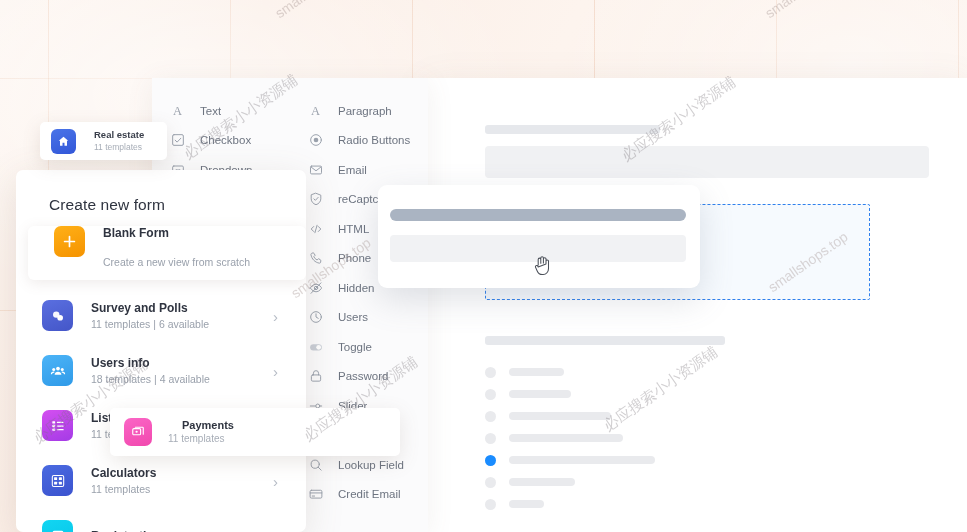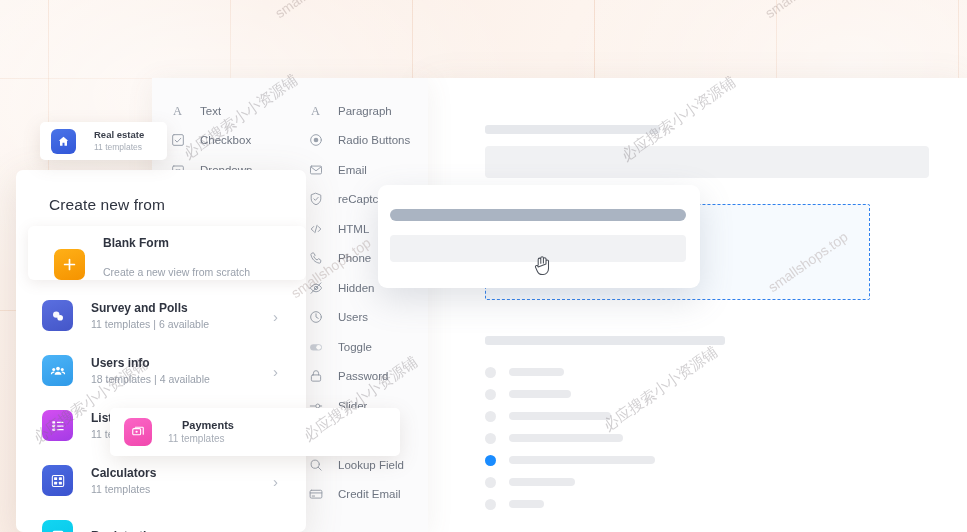--- a/index.html
+++ b/index.html
@@ -91,21 +91,21 @@
     overflow: hidden;
   }
   .cp-title {
     position: absolute; left: 33px; top: 26px;
     font-size: 15.5px; color: #2f3440; letter-spacing: .1px;
   }
   .blank-card {
     position: absolute; left: 12px; top: 56px; width: 278px; height: 54px;
     background: #fff; border-radius: 6px;
     box-shadow: 0 3px 14px rgba(120,100,90,.13);
-    display: flex; align-items: flex-end; padding-left: 26px;
+    display: flex; align-items: flex-start; padding-left: 26px;
   }
   .tile {
     width: 31px; height: 31px; border-radius: 7px; flex: 0 0 auto;
     display: flex; align-items: center; justify-content: center;
     color: #fff;
   }
   .tile.orange { background: linear-gradient(160deg,#ffb017,#f59300); }
   .tile.indigo { background: linear-gradient(160deg,#5a6fe0,#4456c8); }
   .tile.sky    { background: linear-gradient(160deg,#4cb4f7,#2f9ae8); }
   .tile.magenta{ background: linear-gradient(160deg,#d44ff0,#a43be6); }
@@ -386,21 +386,21 @@
                 <path d="M2.4 7.8h13.2M4.8 11.3h2.6"></path>
               </svg>
             </span>
             <span class="flabel">Credit Email</span>
           </div>
         </div>
     </div>
   </div>
 
   <div class="panel create-panel">
-    <div class="cp-title">Create new from</div>
+    <div class="cp-title">Create new form</div>
 
     <div class="blank-card">
       <div class="tile orange">
         <svg width="13" height="13" viewBox="0 0 13 13">
             <path d="M6.5 1.6v9.8M1.6 6.5h9.8" stroke="#fff" stroke-width="1.7" stroke-linecap="round"></path>
           </svg>
       </div>
       <div class="bc-text">
         <div class="bc-title">Blank Form</div>
         <div class="bc-sub">Create a new view from scratch</div>

